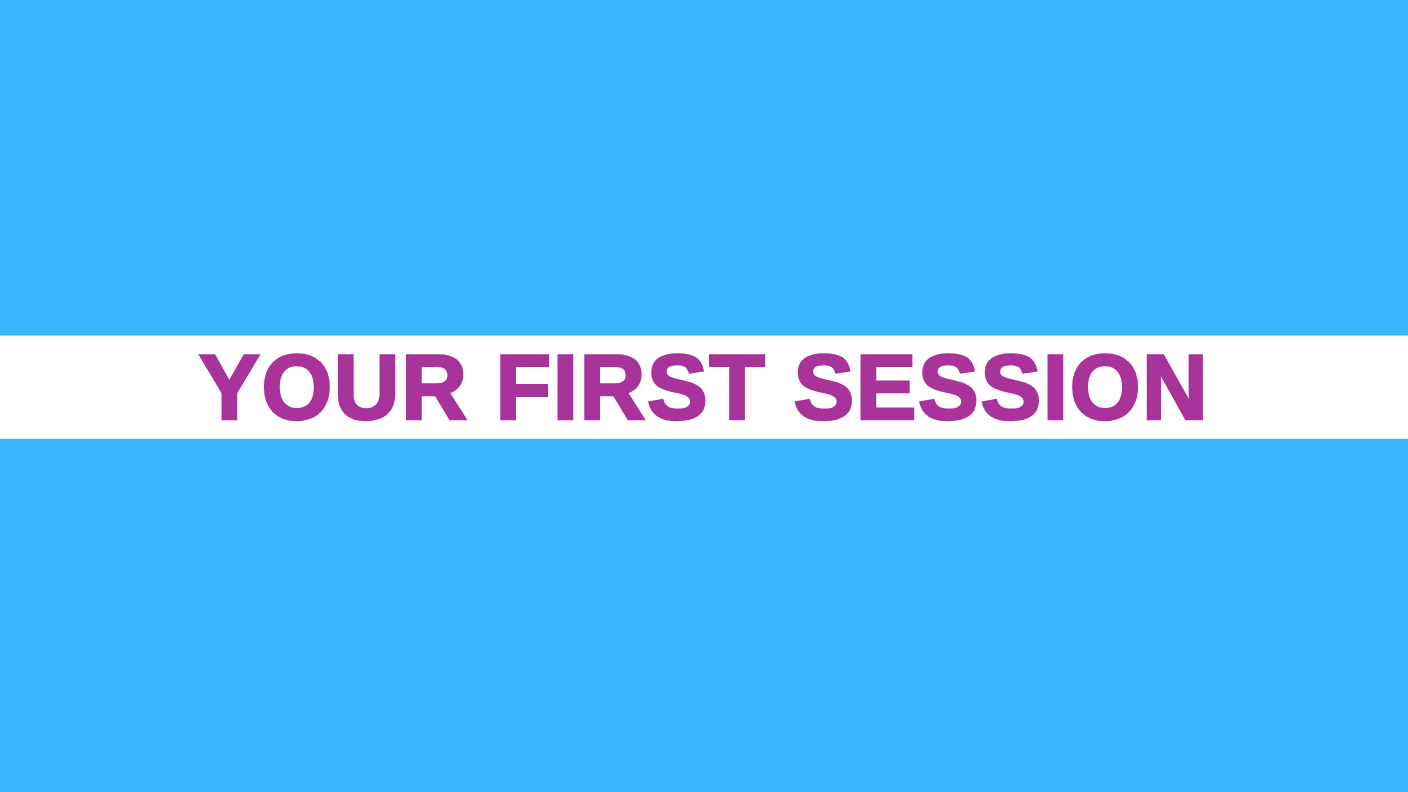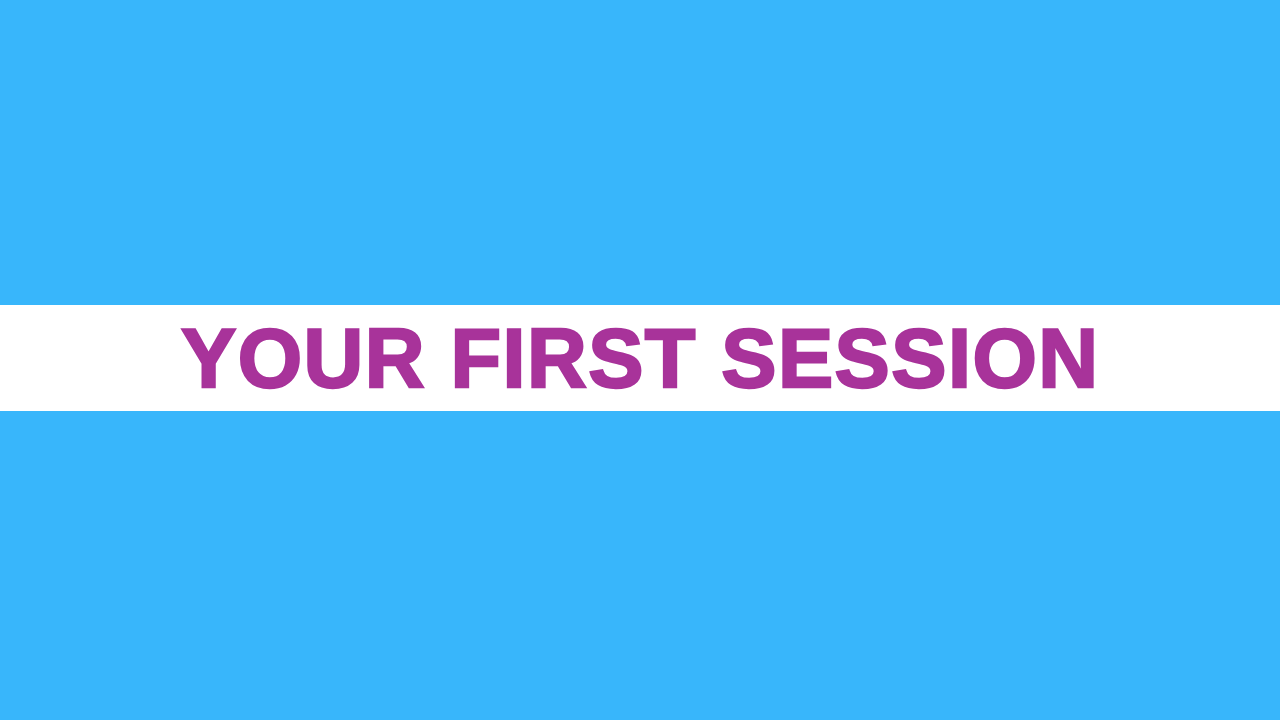--- a/index.html
+++ b/index.html
@@ -31,21 +31,21 @@
   
   .field-top {
     height: 305px;
     width: 100%;
     background-color: #38b6fb;
     flex: none;
   }
 
   
   .title-band {
-    height: 106px;
+    height: 94px;
     width: 100%;
     background-color: #ffffff;
     flex: none;
     display: flex;
     align-items: center;
     justify-content: center;
     box-sizing: border-box;
   }
 
   

